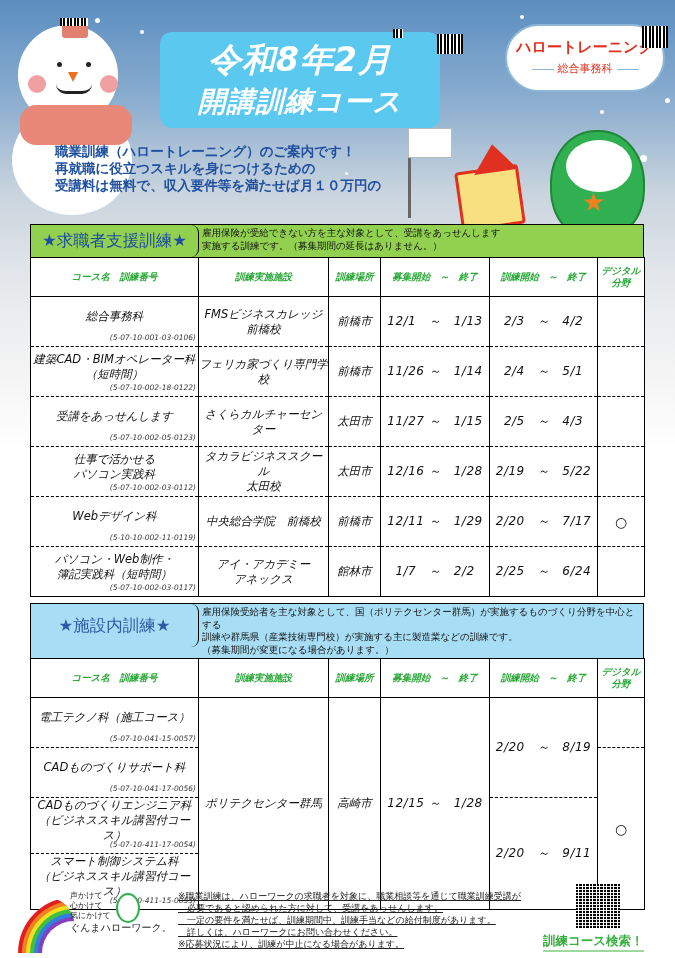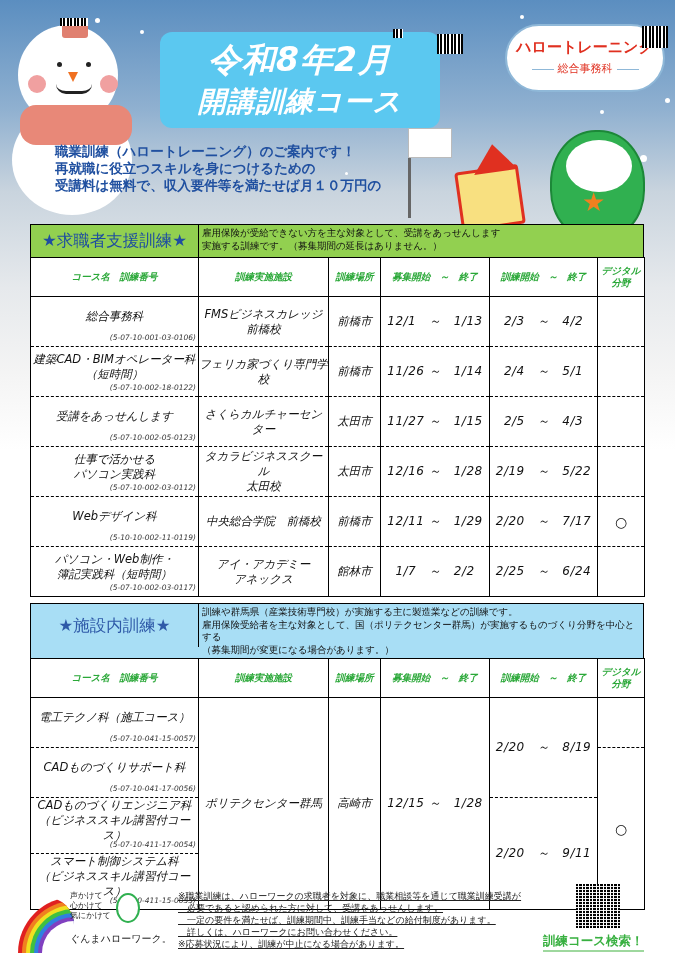--- a/index.html
+++ b/index.html
@@ -50,40 +50,40 @@
   .pencil-body { position: absolute; left: 8px; top: 18px; width: 64px; height: 60px; background: #f8e080; border: 3px solid #e03020; border-radius: 4px; transform: rotate(-8deg); }
   .pencil-tip { position: absolute; left: 22px; top: -6px; width: 0; height: 0; border-left: 22px solid transparent; border-right: 22px solid transparent; border-bottom: 28px solid #e03020; transform: rotate(-8deg); }
   .flag { position: absolute; left: 408px; top: 128px; width: 44px; height: 30px; background: #fff; border: 1px solid #bbb; }
   .flag-pole { position: absolute; left: 408px; top: 128px; width: 3px; height: 90px; background: #666; }
   .daruma { position: absolute; left: 550px; top: 130px; width: 95px; height: 110px; border-radius: 48% 48% 45% 45%; background: #30b050; border: 2px solid #1c8838; }
   .daruma-face { position: absolute; left: 14px; top: 8px; width: 66px; height: 52px; border-radius: 50%; background: #fff; }
   .daruma-star { position: absolute; left: 30px; top: 55px; color: #f08020; font-size: 26px; }
   
   .section { position: absolute; left: 30px; width: 614px; }
   .sec-header { display: flex; border: 1.5px solid #000; border-bottom: none; }
-  .sec-title { width: 168px; display: flex; align-items: center; justify-content: center; font-size: 16.5px; font-weight: normal; border-right: 1px solid #000; }
+  .sec-title { width: 168px; display: flex; align-items: center; justify-content: center; font-size: 16.5px; font-weight: normal; border-right: 1px solid #000; border-radius: 8px; }
   .sec-desc { flex: 1; font-size: 9.5px; line-height: 12.5px; padding: 2px 3px; color: #111; }
   .s1 .sec-header { background: #92d050; }
   .s1 .sec-title { color: #1f4ea0; height: 32px; }
   .s2 .sec-header { background: #a8def5; }
   .s2 .sec-title { color: #2f5aa8; height: 43px; }
   table { border-collapse: collapse; width: 614px; table-layout: fixed; background: #fff; }
   td, th { border: 1px solid #000; text-align: center; vertical-align: middle; font-size: 11.5px; }
   th { color: #2aa838; font-weight: bold; font-size: 9.5px; height: 39px; line-height: 12px; }
   tr.row td { border-top: 1px dashed #000; border-bottom: 1px dashed #000; }
   table { border: 1.5px solid #000; font-style: italic; }
   .cname { position: relative; height: 50px; padding-bottom: 10px; line-height: 15px; font-size: 11.5px; }
   .cnum { position: absolute; right: 2px; bottom: 1px; font-size: 7.5px; color: #333; }
   .date { font-size: 12px; letter-spacing: 0.5px; white-space: nowrap; }
   .digital { font-size: 14px; }
   
   .rainbow { position: absolute; left: 18px; top: 897px; width: 56px; height: 56px; border-radius: 56px 56px 0 0; overflow: hidden; }
   .rainbow div { position: absolute; border-radius: 50% 50% 0 0; }
   .slogan { position: absolute; left: 70px; top: 891px; font-size: 8px; line-height: 10px; color: #222; }
-  .slogan .big { font-size: 10px; margin-top: 13px; }
+  .slogan .big { font-size: 10px; margin-top: 2px; }
   .mini-daruma { position: absolute; left: 116px; top: 893px; width: 24px; height: 30px; border-radius: 50%; border: 2px solid #30b050; background: #fff; }
   .notes { position: absolute; left: 178px; top: 890px; font-size: 9px; line-height: 12px; color: #222; }
   .notes .n { white-space: nowrap; text-decoration: underline; }
   .qr-big { position: absolute; left: 576px; top: 884px; width: 44px; height: 44px;
     background:
       repeating-linear-gradient(0deg, transparent 0 2px, rgba(255,255,255,.9) 2px 3px),
       repeating-linear-gradient(90deg, #000 0 2px, #fff 2px 3px, #000 3px 6px, #fff 6px 7px);
   }
   .search-label { position: absolute; left: 543px; top: 933px; font-size: 12.5px; font-weight: bold; color: #38b040; border-bottom: 2px solid #9ed89e; }
 </style>
@@ -248,22 +248,22 @@
           <td class="digital"></td>
         </tr>
       </tbody>
   </table>
 </div>
 
 <div class="section s2" style="top:603px">
   <div class="sec-header">
     <div class="sec-title">★施設内訓練★</div>
     <div class="sec-desc">
+      <div>雇用保険受給者を主な対象として、国（ポリテクセンター群馬）が実施するものづくり分野を中心とする</div>
       <div>訓練や群馬県（産業技術専門校）が実施する主に製造業などの訓練です。</div>
-      <div>雇用保険受給者を主な対象として、国（ポリテクセンター群馬）が実施するものづくり分野を中心とする</div>
       <div>（募集期間が変更になる場合があります。）</div>
     </div>
   </div>
   <table>
     <colgroup>
       <col style="width:168px">
         <col style="width:130px">
         <col style="width:52px">
       <col style="width:109px">
         <col style="width:108px">

